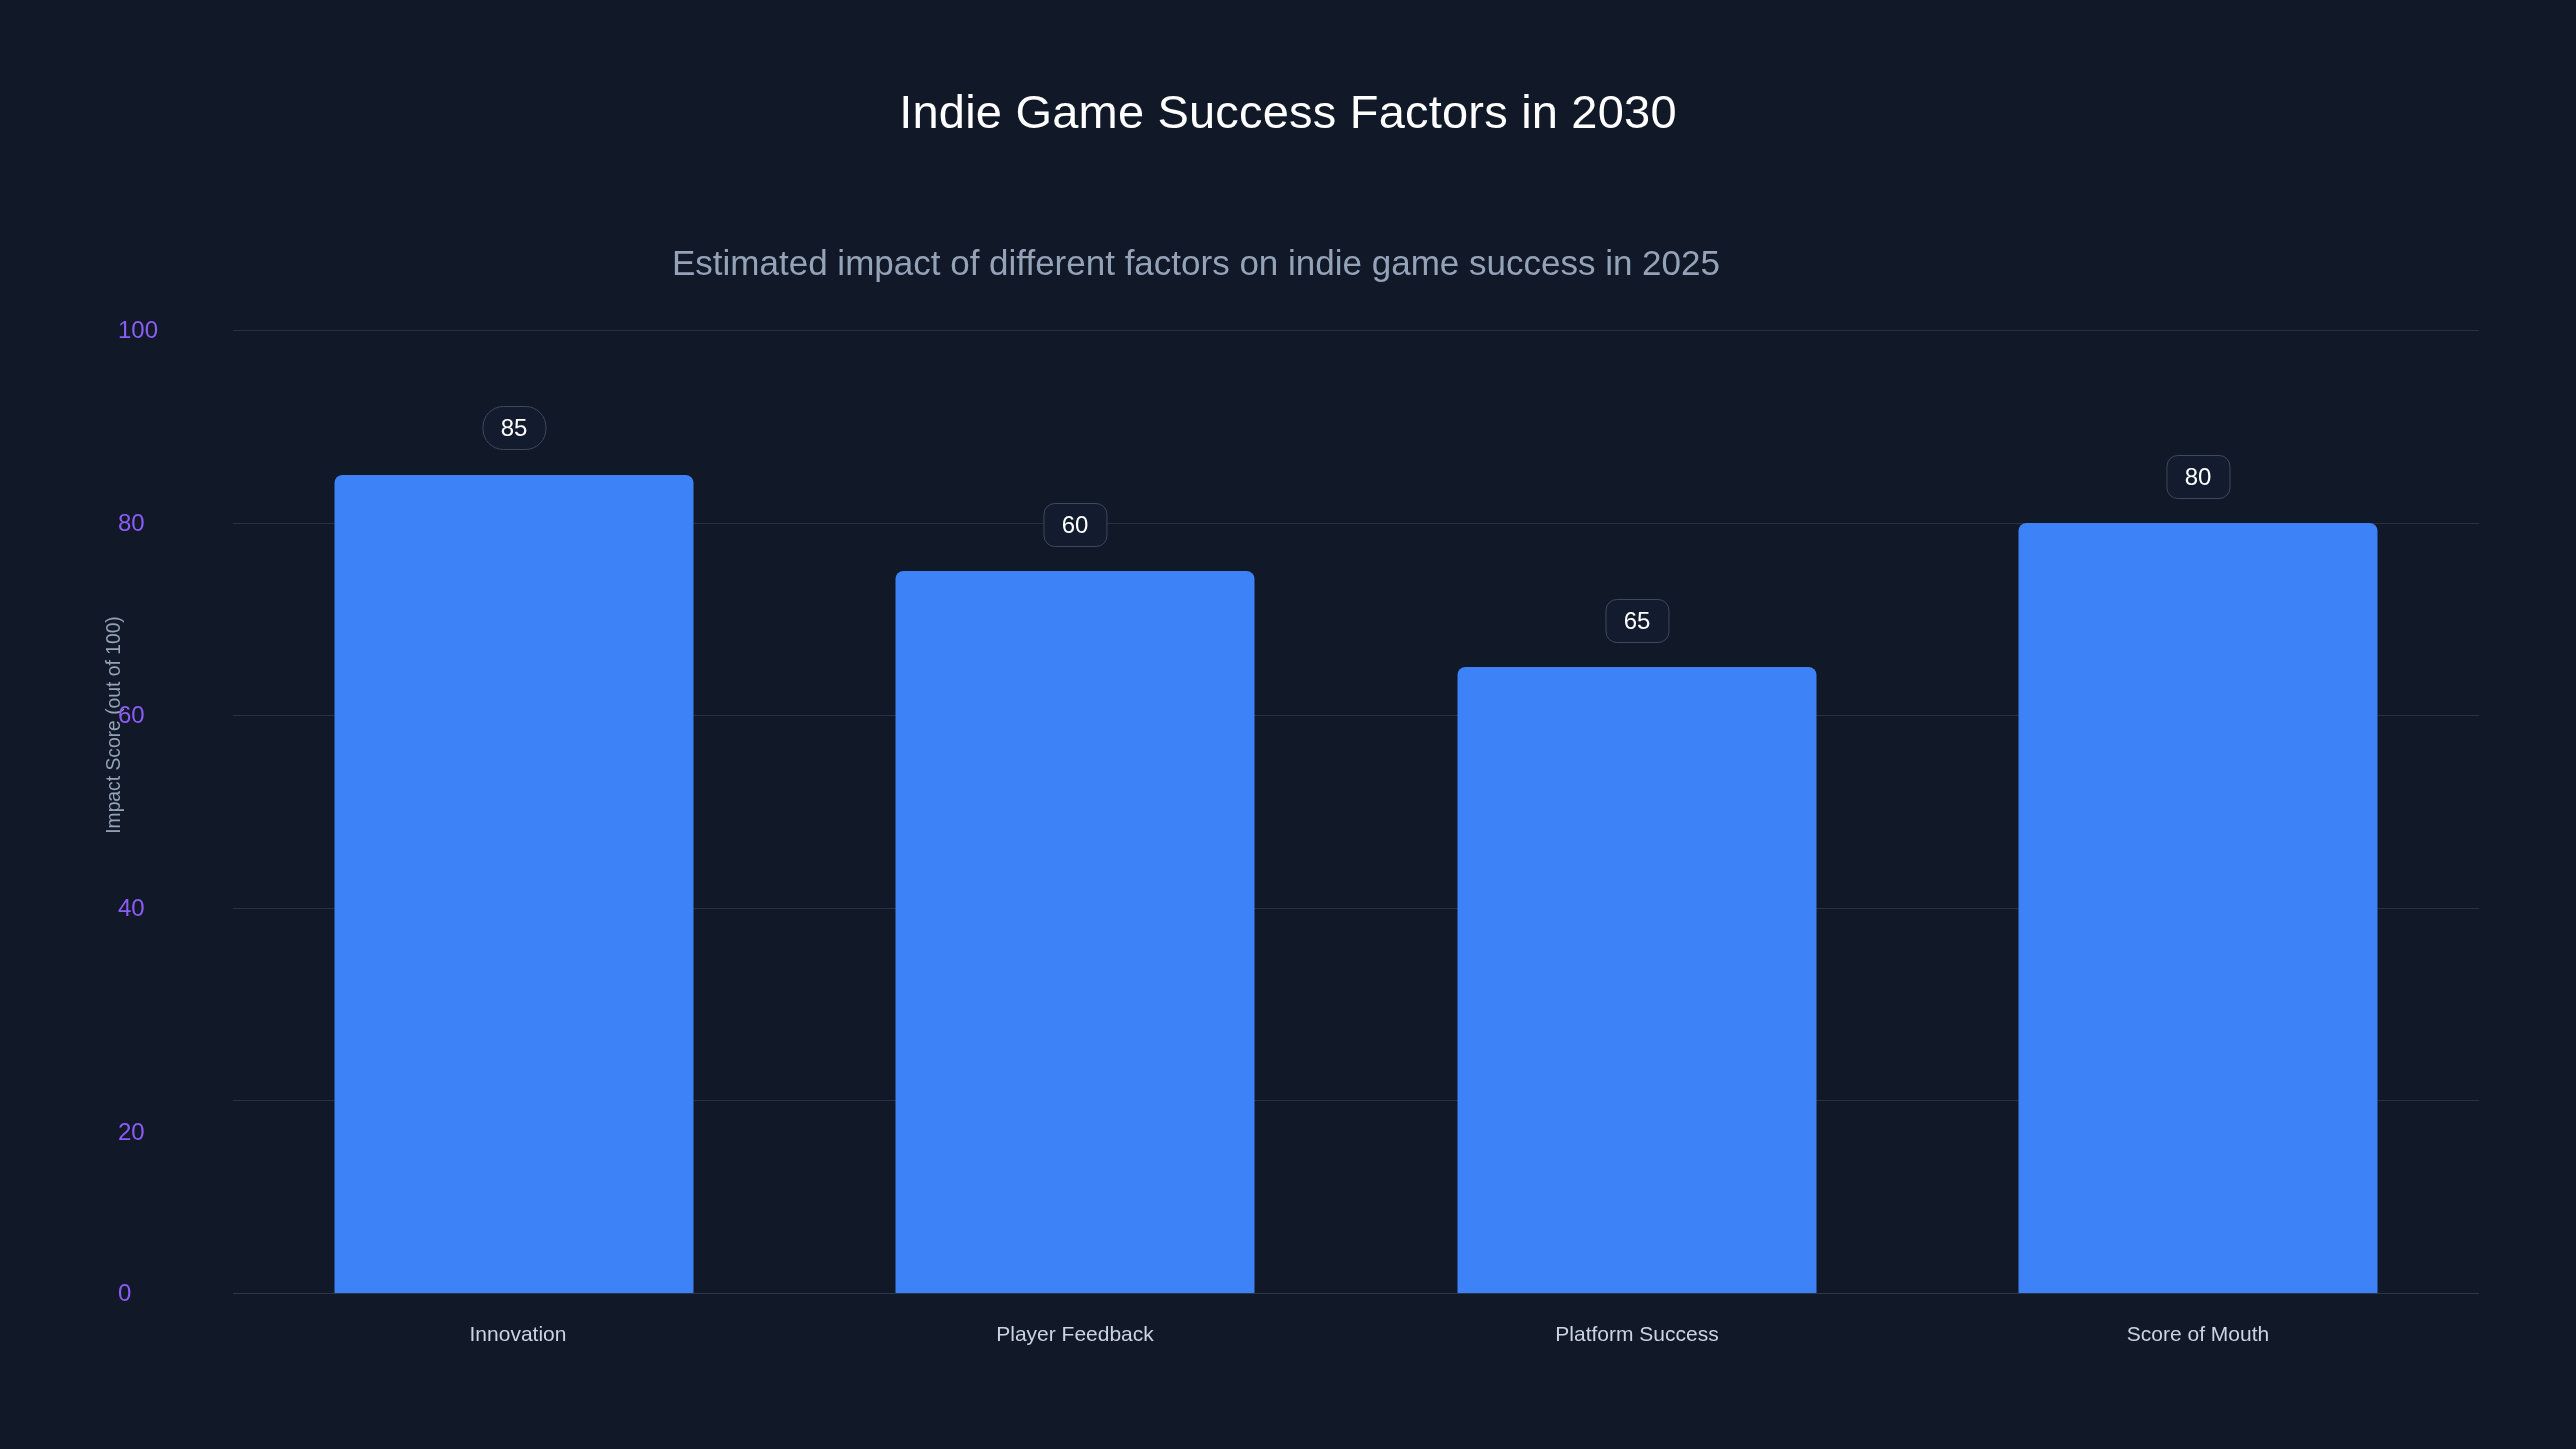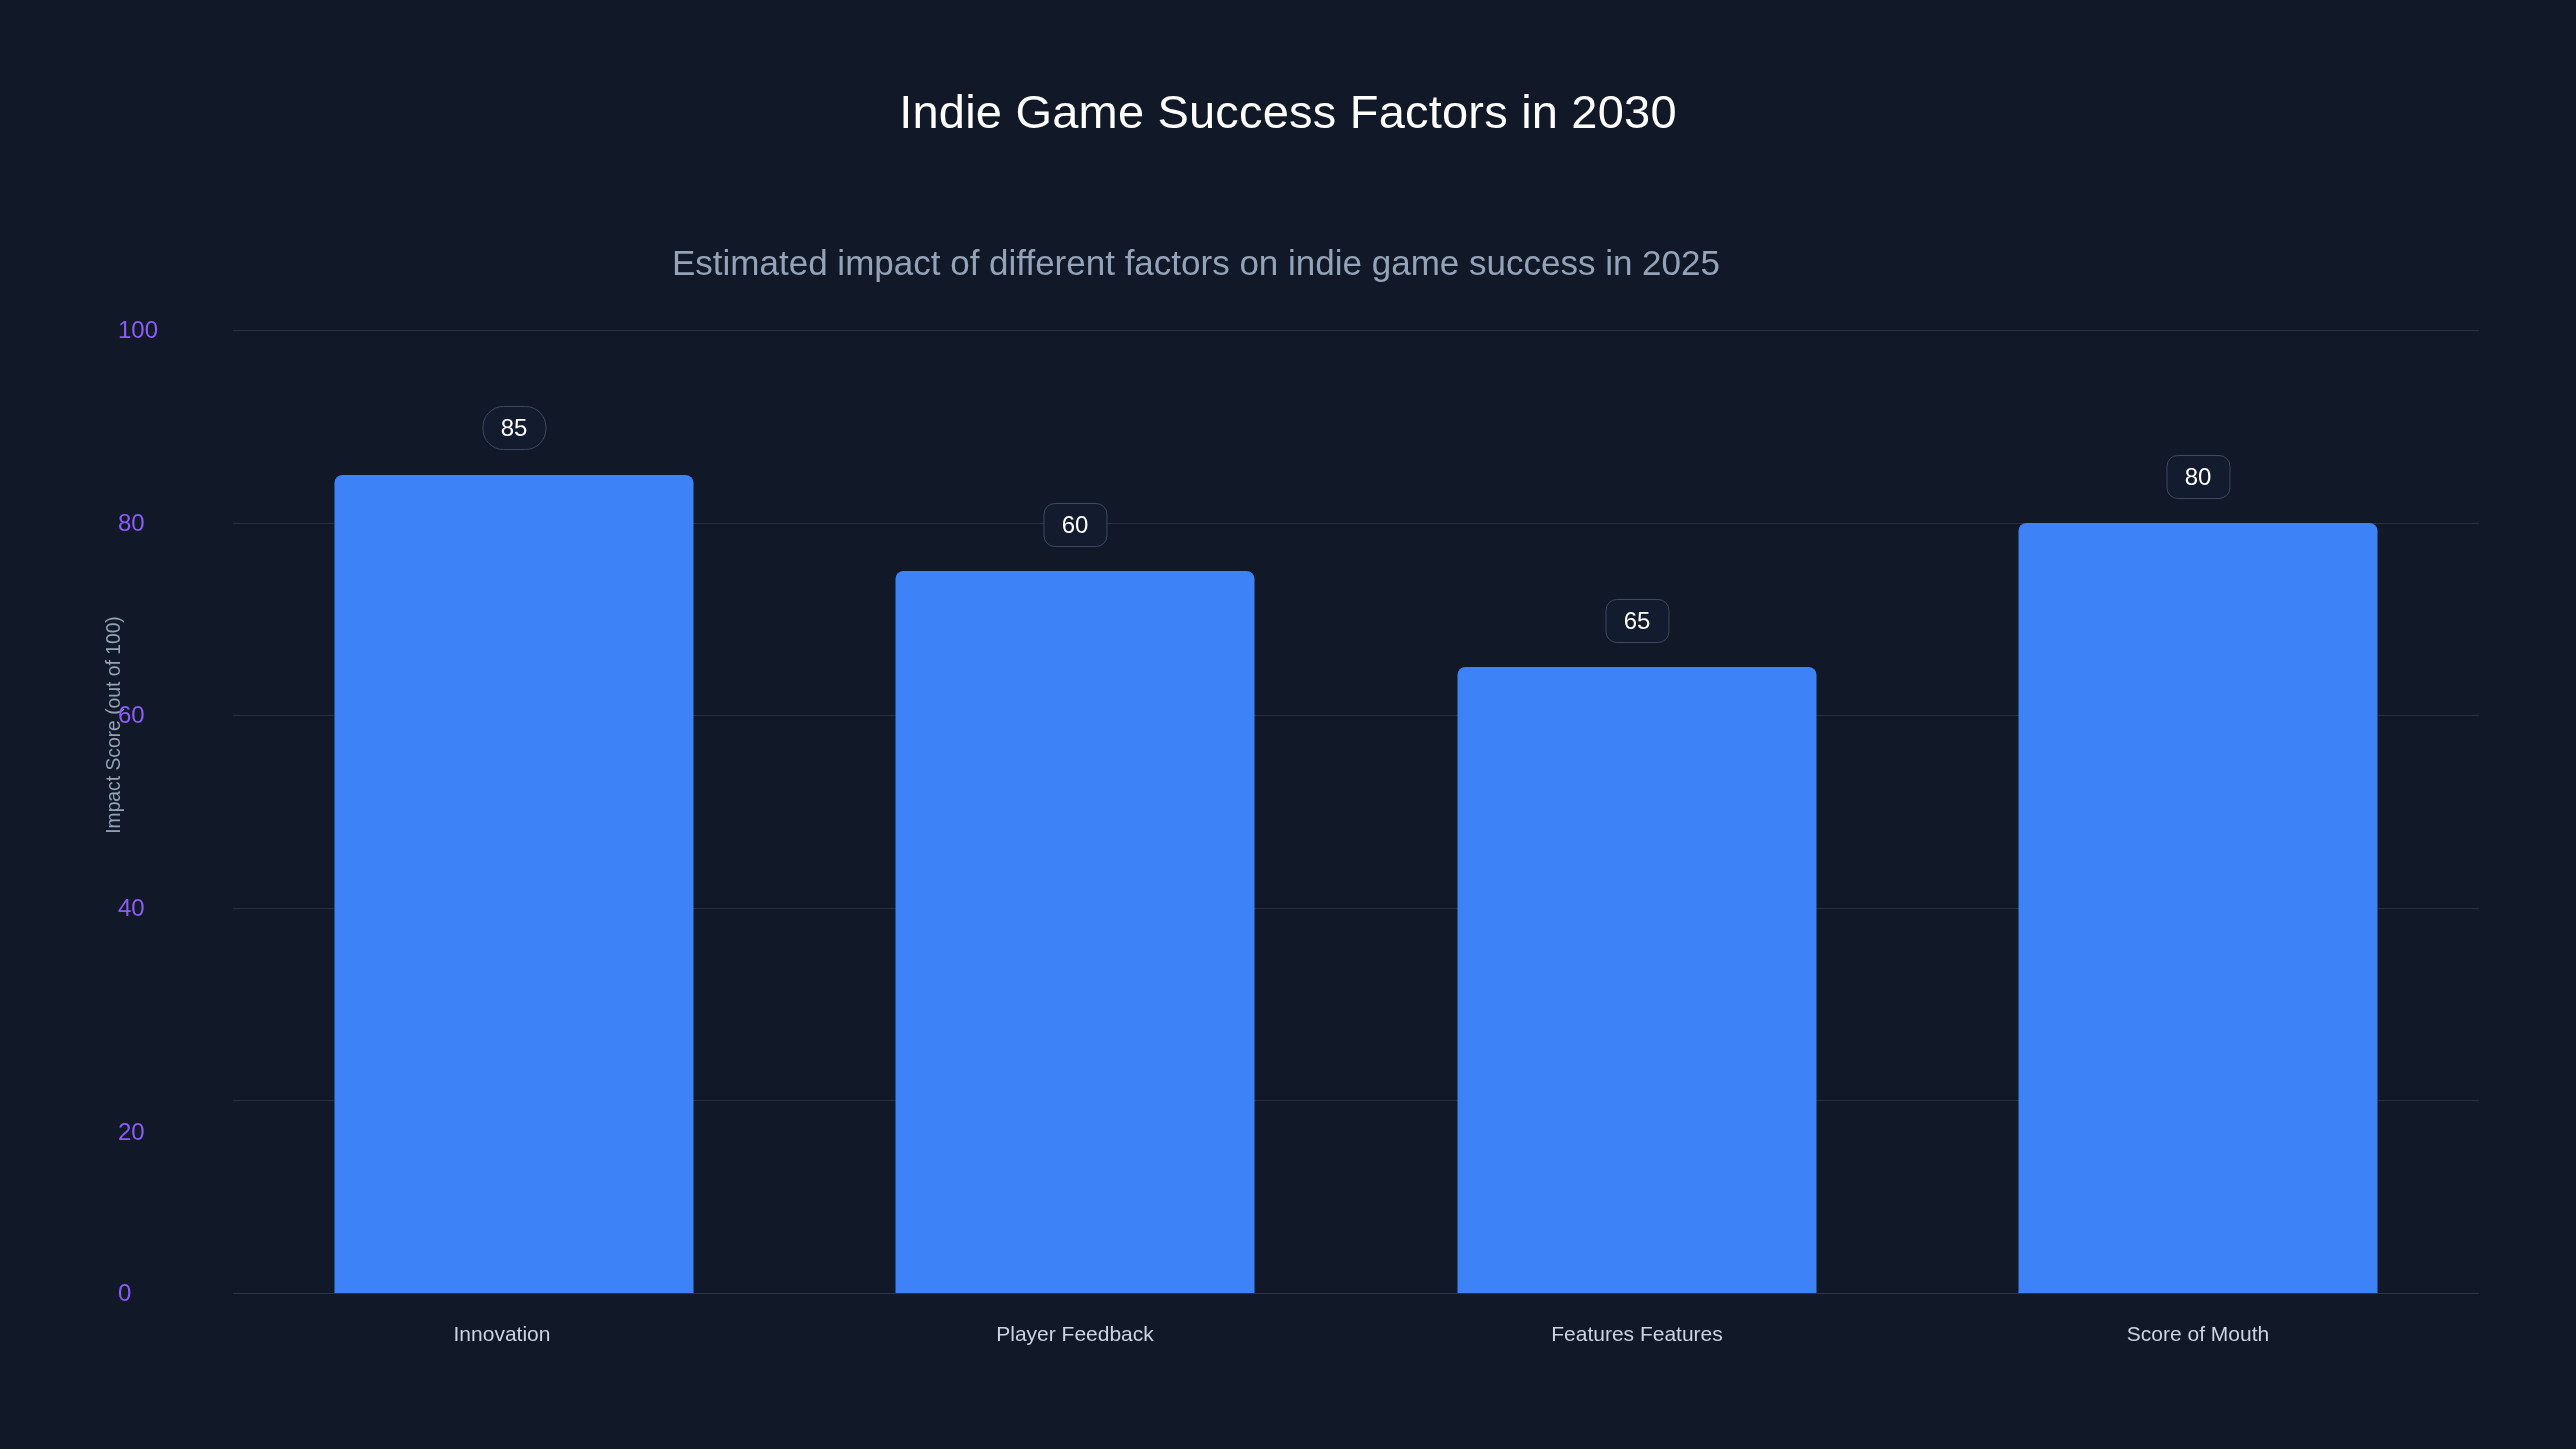--- a/index.html
+++ b/index.html
@@ -154,21 +154,21 @@
         <div class="bar-group" style="left: 1404px; width: 359px; height: 626px;">
           <div class="bar" style="height: 626px; background: rgb(62, 130, 247);"></div>
           <div class="bar-value-badge" style="bottom: 650px;">65</div>
         </div>
         <div class="bar-group" style="left: 1965px; width: 359px; height: 770px;">
           <div class="bar" style="height: 770px; background: rgb(62, 130, 247);"></div>
           <div class="bar-value-badge" style="bottom: 794px;">80</div>
         </div>
       </div>
     <div id="xticks-layer">
-        <div class="xtick" style="left: 269px;">Innovation</div>
+        <div class="xtick" style="left: 285px;">Innovation</div>
         <div class="xtick" style="left: 842px;">Player Feedback</div>
-        <div class="xtick" style="left: 1404px;">Features Features</div>
+        <div class="xtick" style="left: 1404px;">Platform Success</div>
         <div class="xtick" style="left: 1965px;">Score of Mouth</div>
       </div>
   </div>
 
 </div>
 
 
 </body></html>

